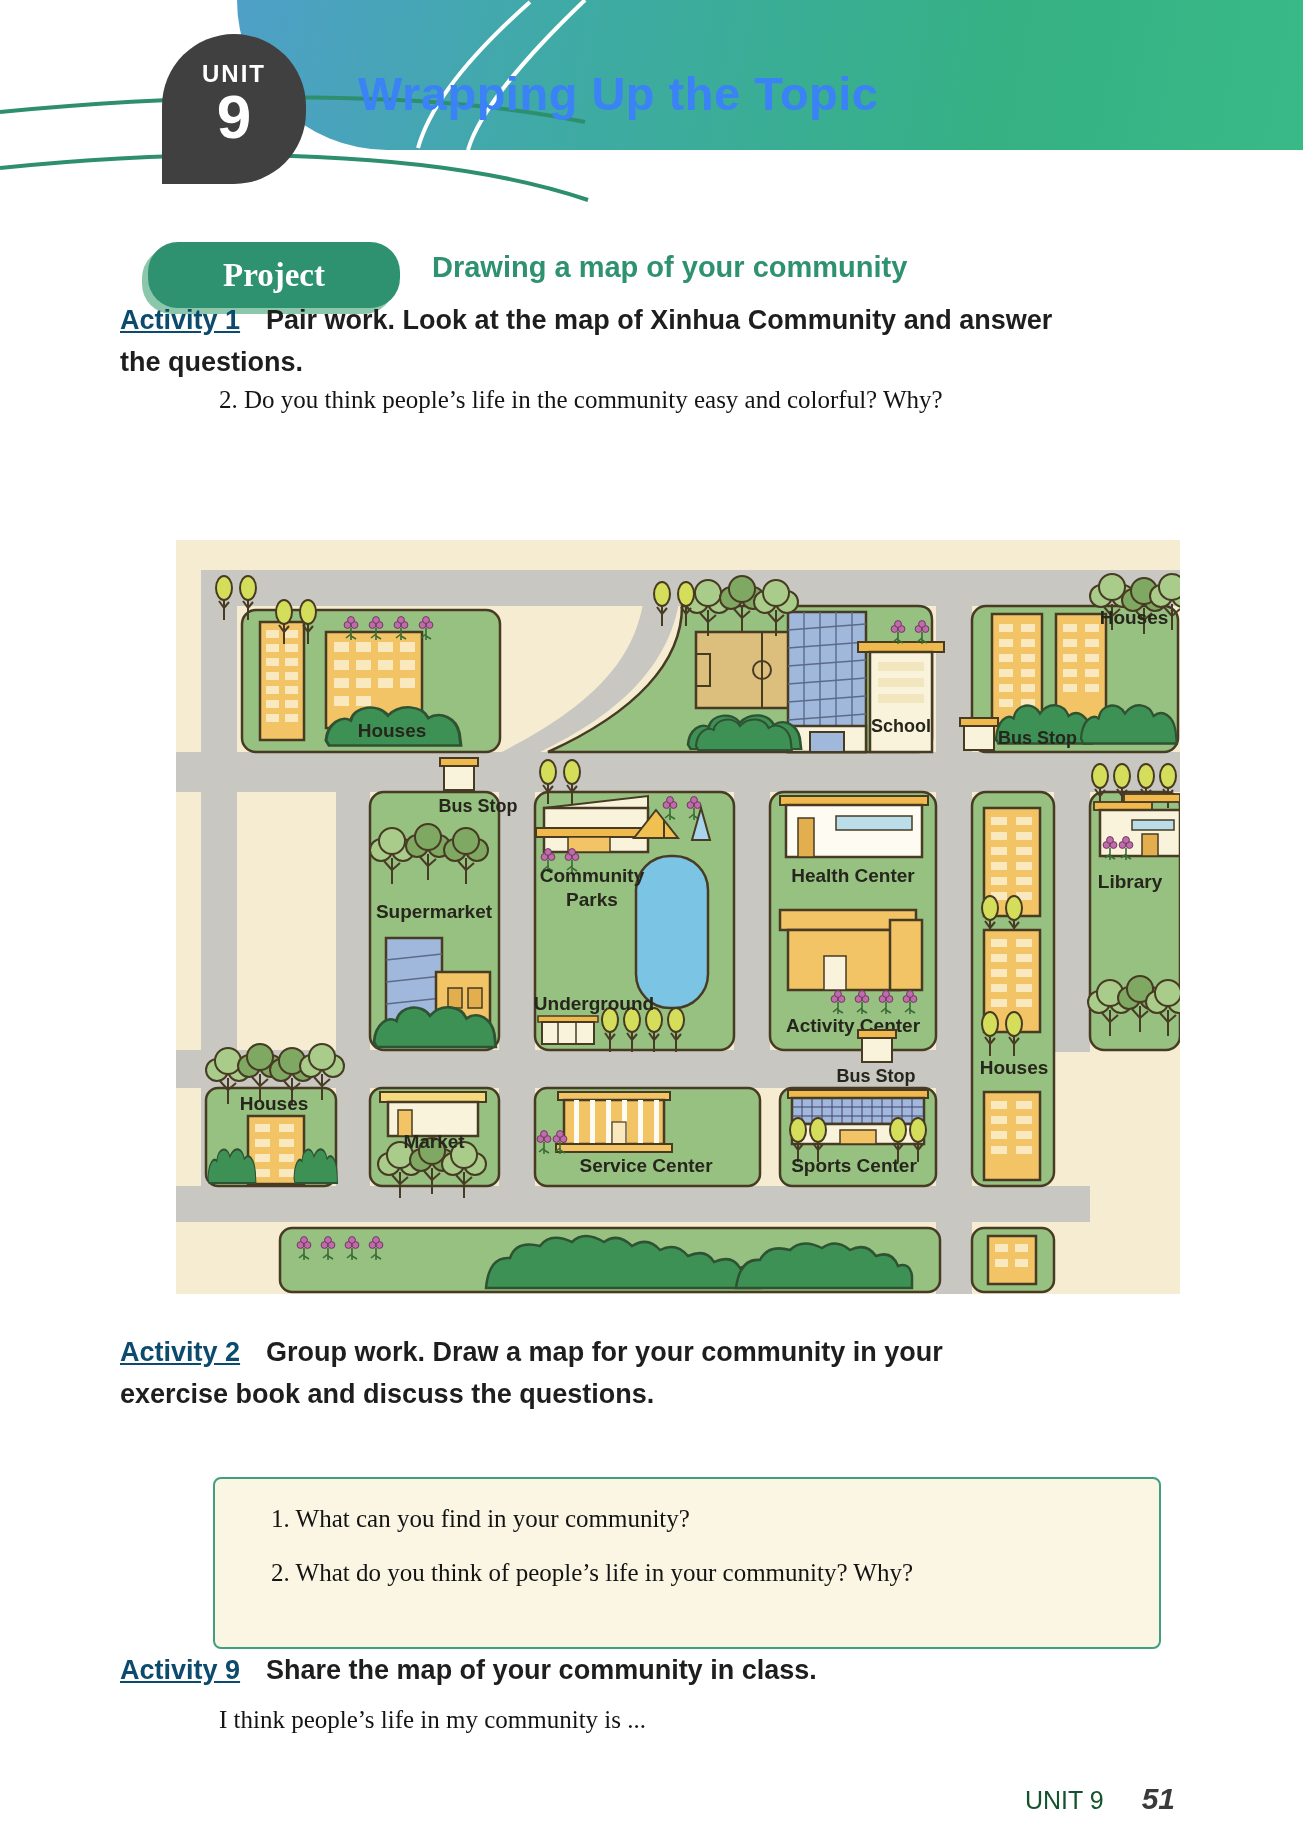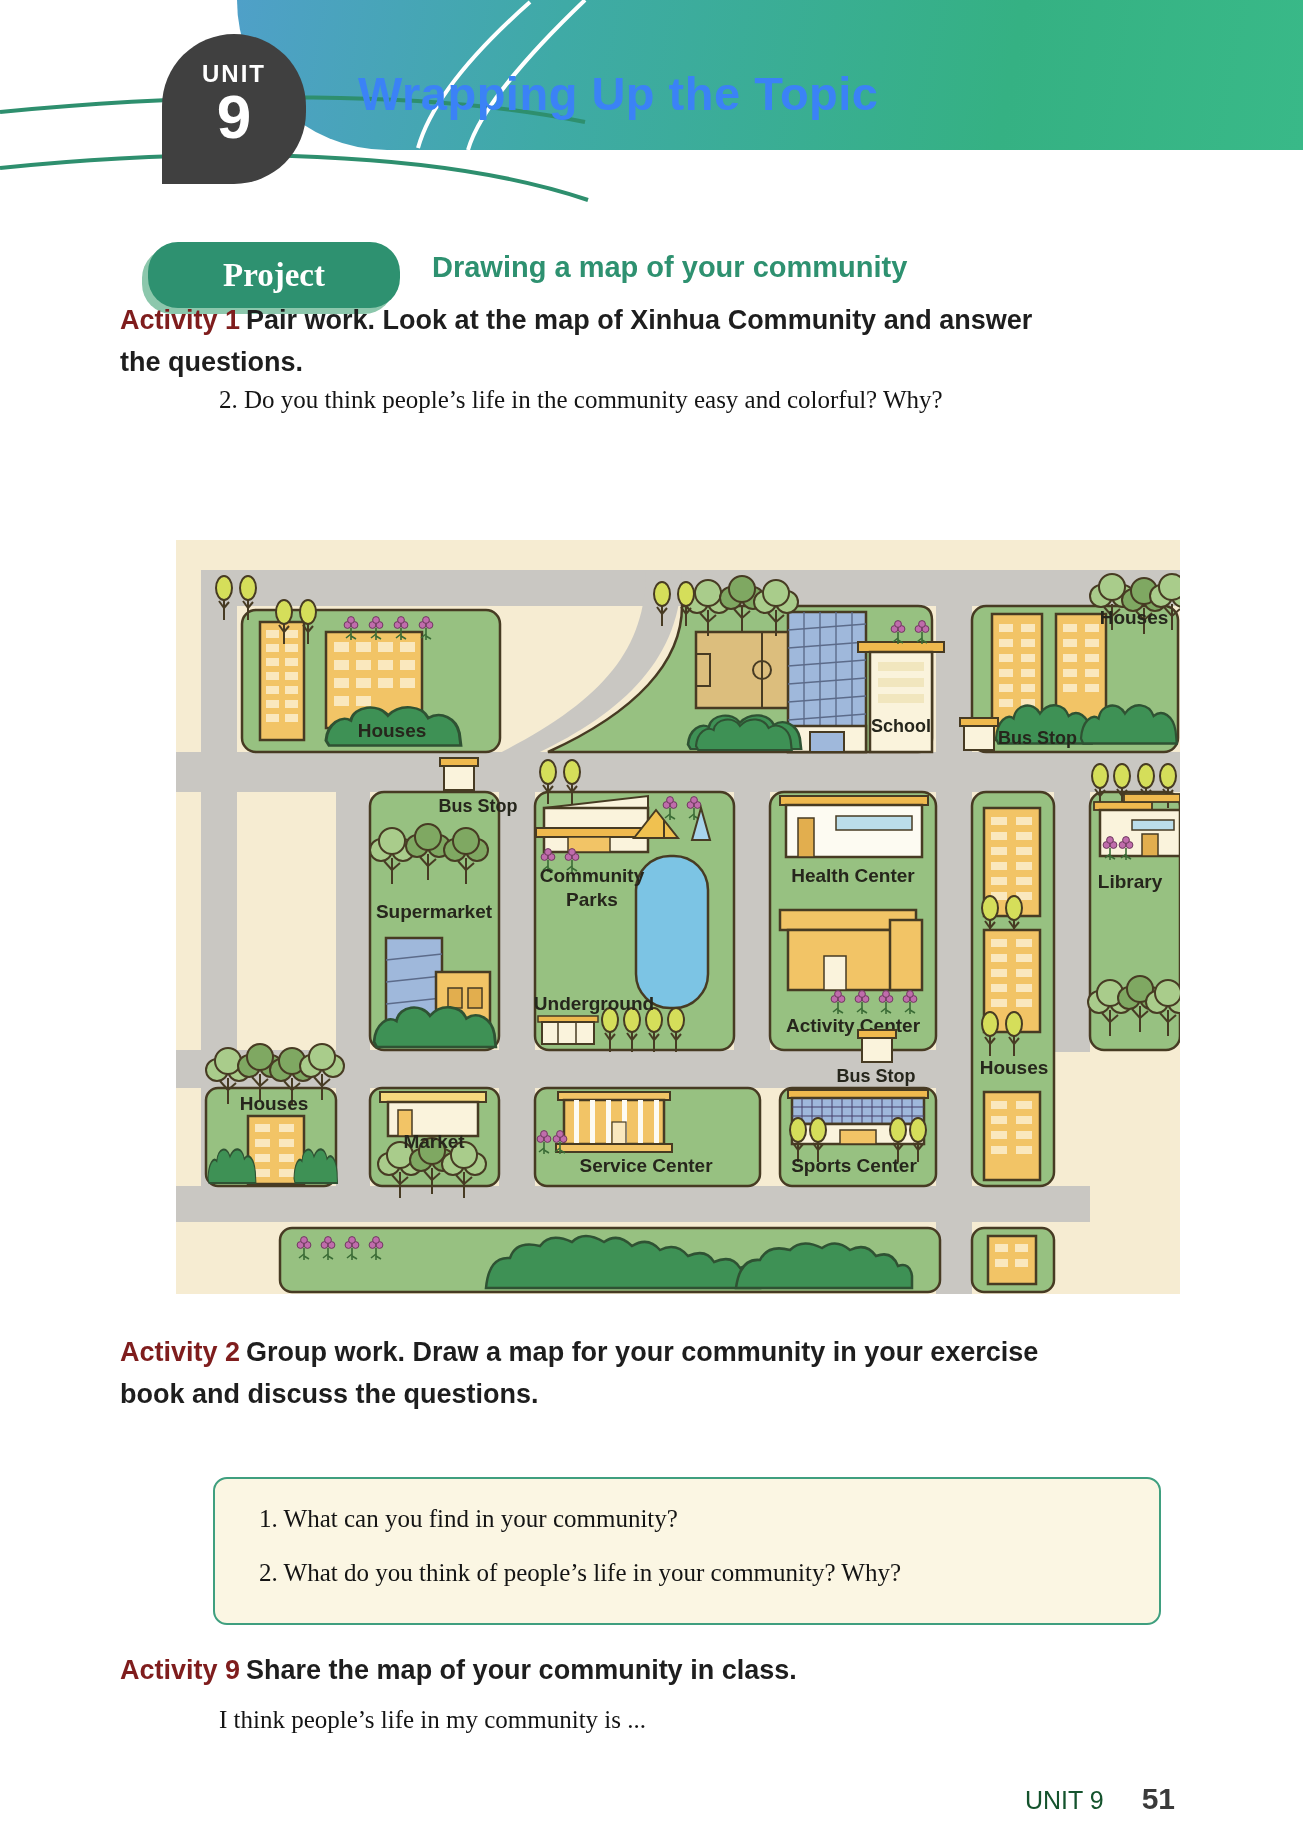--- a/index.html
+++ b/index.html
@@ -18,31 +18,31 @@
               letter-spacing:0.5px;}
   
   .project-badge{position:absolute;left:148px;top:242px;width:252px;height:66px;background:#2E9170;
                  border-radius:30px 30px 30px 30px;box-shadow:-6px 6px 0 0 #8CC7AC;
                  display:flex;align-items:center;justify-content:center;}
   .project-badge span{color:#fff;font-family:"Liberation Serif",serif;font-weight:bold;font-size:33px;}
   .project-title{position:absolute;left:432px;top:251px;color:#2E9170;font-size:29px;font-weight:bold;}
   
   .activity{position:absolute;left:120px;width:938px;font-size:27px;font-weight:bold;
             color:#1E1E1E;line-height:1.55;}
-  .act-label{color:#7f1d1d;margin-right:6px;}
+  .act-label{color:#0c4a6e;margin-right:26px;text-decoration:underline;}
   .serif{font-family:"Liberation Serif",serif;font-weight:normal;font-size:25px;color:#141414;}
   .qlist{position:absolute;left:219px;width:900px;}
   .qlist div{margin-bottom:15px;}
-  .qbox{position:absolute;left:213px;top:1477px;width:948px;height:148px;background:#FBF6E3;
-        border:2px solid #3F9F7F;border-radius:14px;padding:26px 0 0 44px;box-sizing:border-box;}
+  .qbox{position:absolute;left:213px;top:1477px;width:948px;height:172px;background:#FBF6E3;
+        border:2px solid #3F9F7F;border-radius:8px;padding:26px 0 0 56px;box-sizing:border-box;}
   .qbox div{margin-bottom:26px;}
   
   .footer{position:absolute;top:1782px;right:128px;display:flex;align-items:baseline;gap:38px;}
   .footer .funit{color:#14532d;font-size:25px;}
-  .footer .fpage{color:#3A3A3A;font-size:30px;font-weight:bold;}
+  .footer .fpage{color:#3A3A3A;font-size:30px;font-weight:bold;font-style:italic;}
   
   .map-wrap{position:absolute;left:176px;top:540px;width:1004px;height:754px;}
   svg text{font-family:"Liberation Sans",sans-serif;font-weight:bold;fill:#26261C;}
 </style>
 </head>
 <body>
 
 <div class="page">
 
   <div class="banner"></div>

